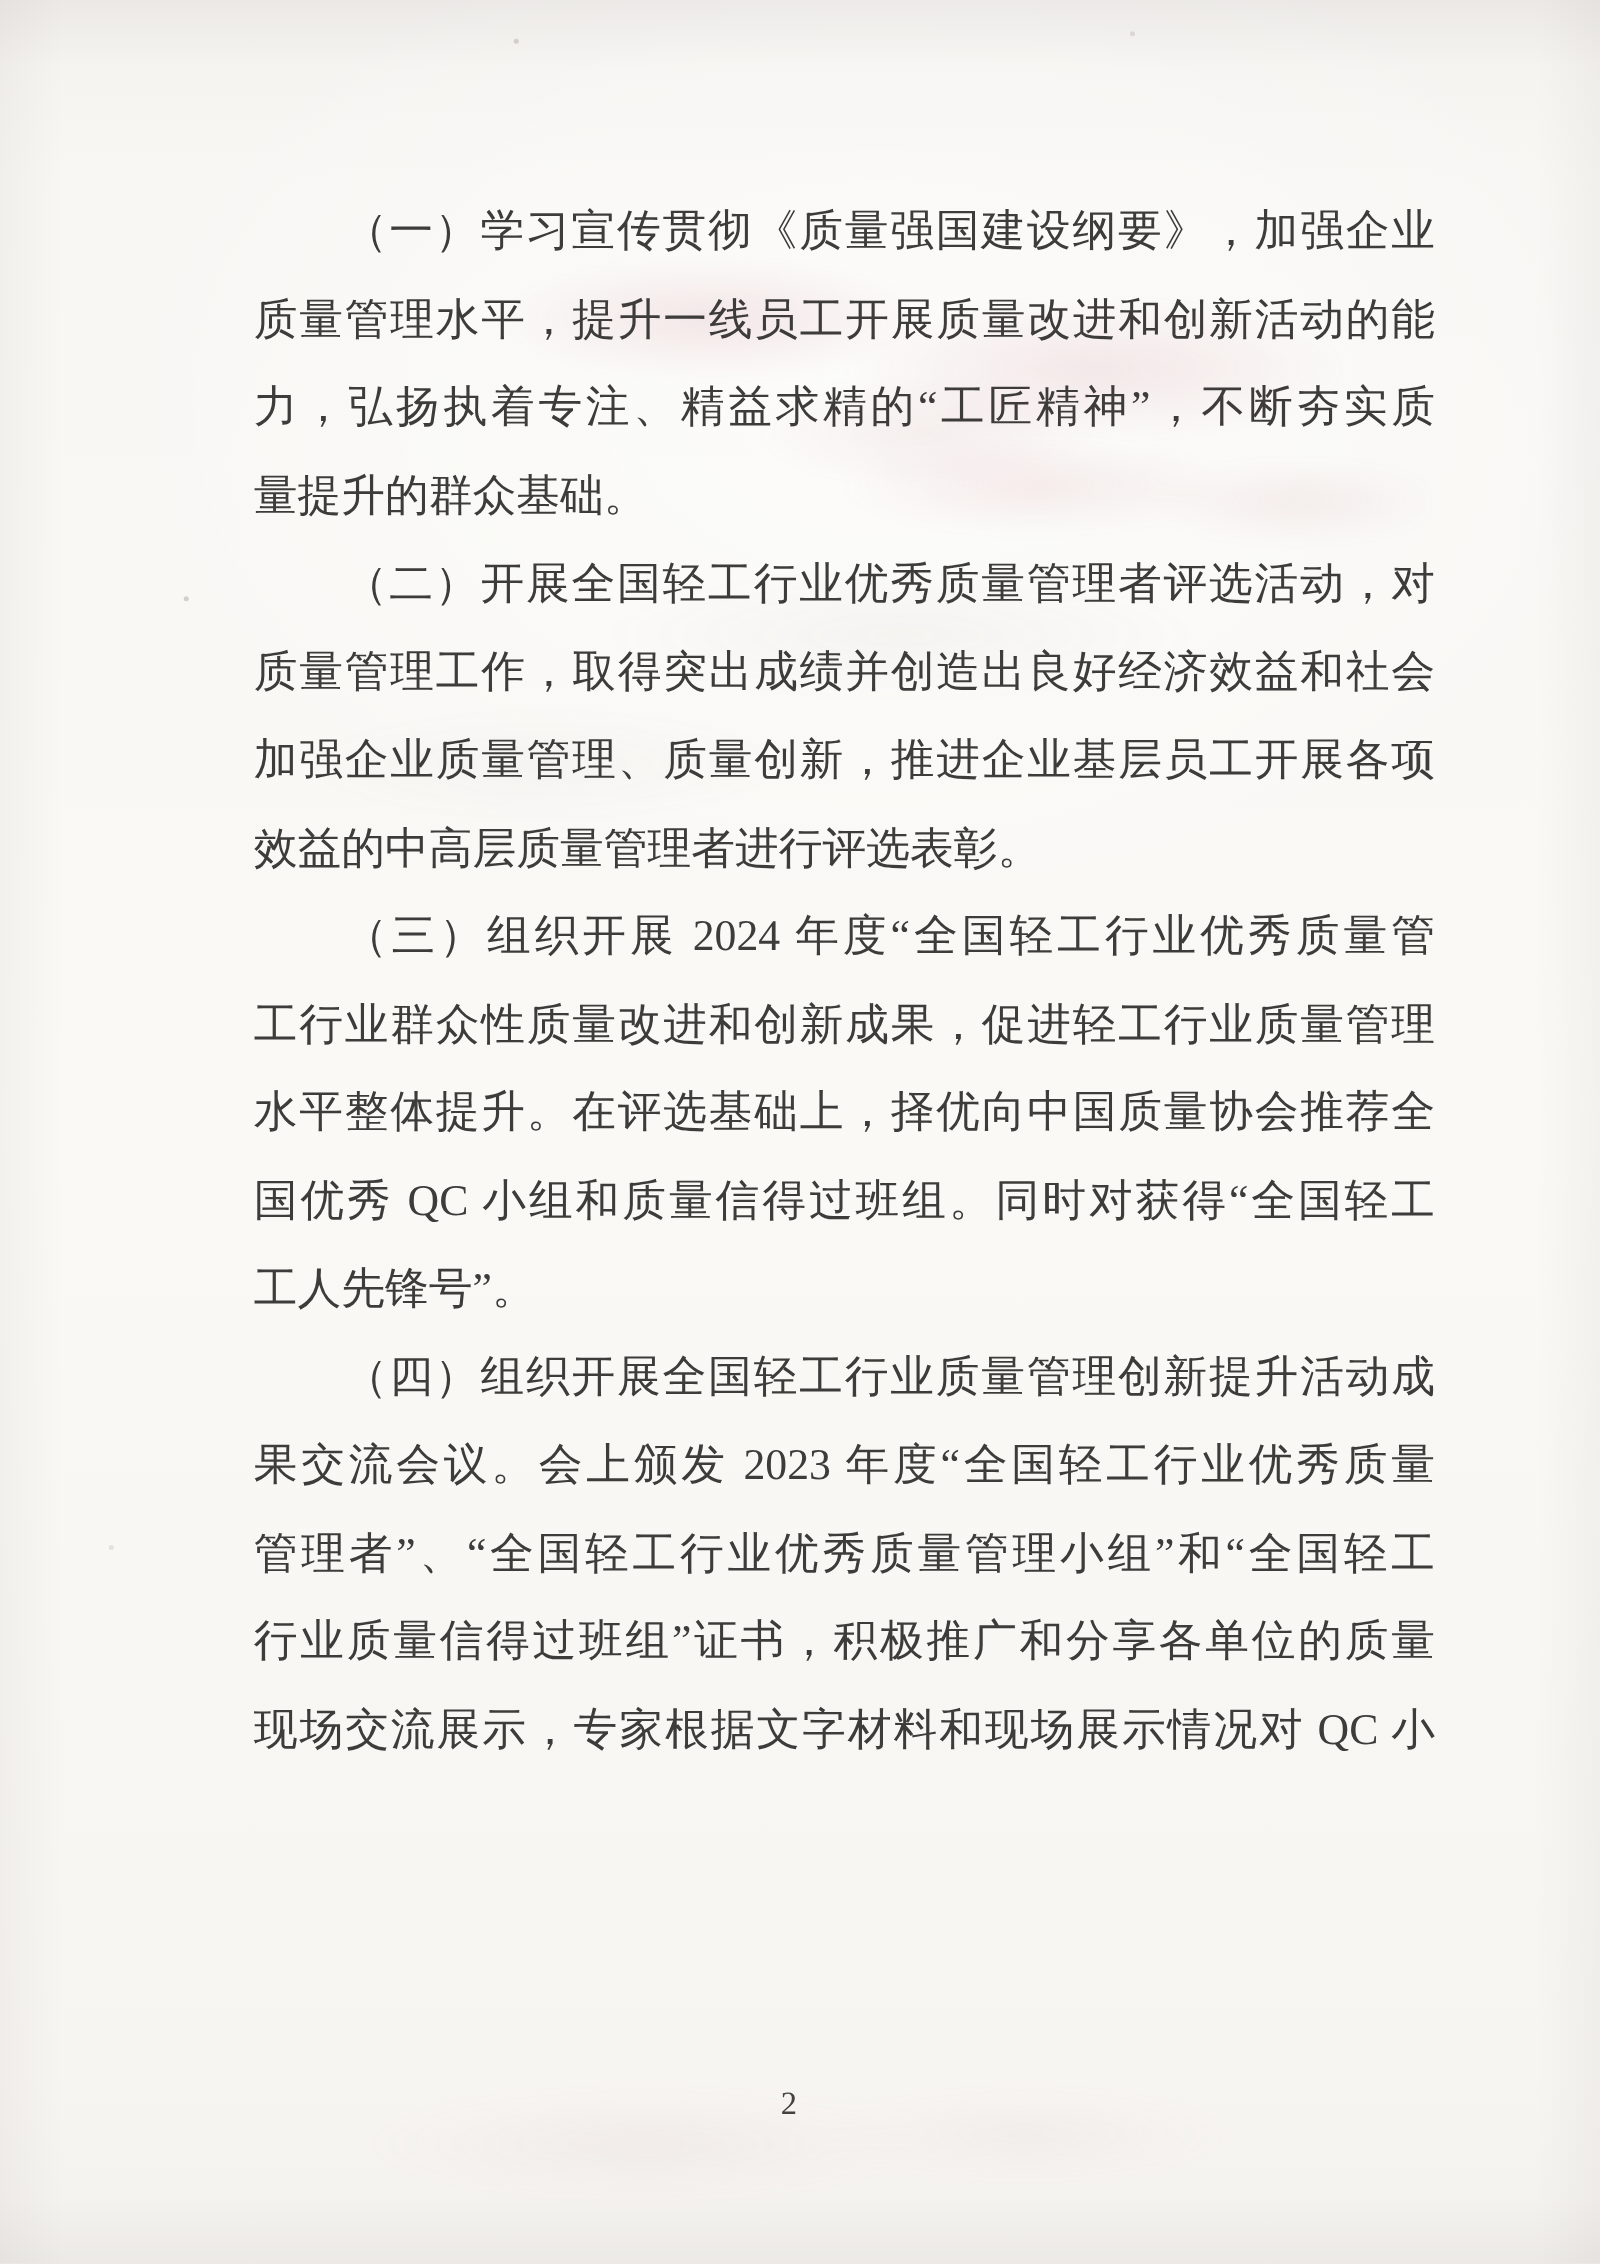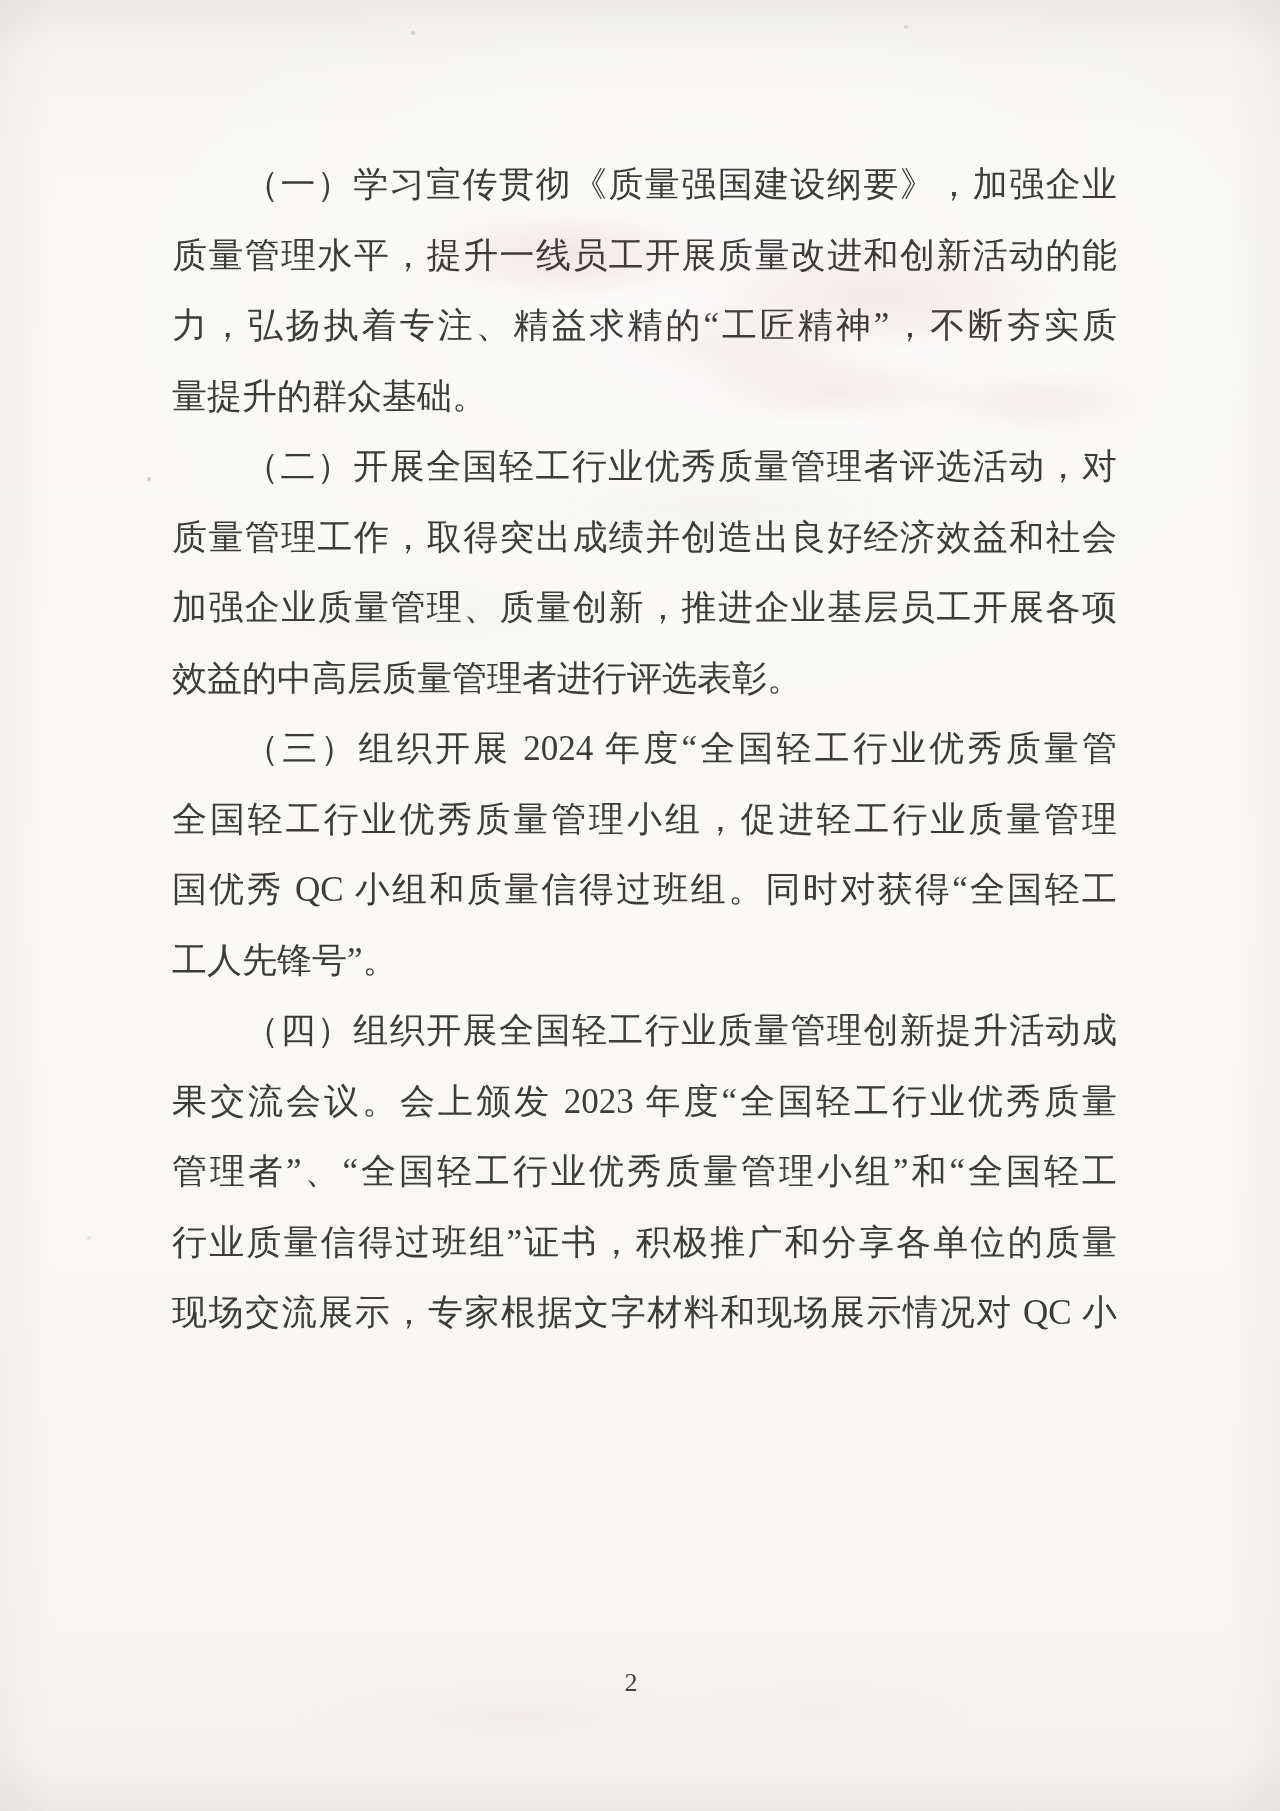--- a/index.html
+++ b/index.html
@@ -67,21 +67,21 @@
       412px 32px 0 1px rgba(110,105,100,0.25),
       905px 26px 0 1px rgba(110,105,100,0.18),
       148px 478px 0 1px rgba(110,105,100,0.28),
       88px 1237px 0 1px rgba(110,105,100,0.15);
     border-radius: 50%;
     pointer-events: none;
   }
 
   .doc-body {
     position: absolute;
-    left: 172px;
+    left: 203px;
     top: 150px;
     width: 945px;
     color: #3d3c3a;
   }
   .line {
     height: 70.5px;
     line-height: 70.5px;
     font-size: 35px;
     letter-spacing: 0;
     white-space: nowrap;
@@ -122,21 +122,22 @@
   <main class="doc-body">
     <div class="line indent">（一）学习宣传贯彻《质量强国建设纲要》，加强企业</div>
     <div class="line">质量管理水平，提升一线员工开展质量改进和创新活动的能</div>
     <div class="line">力，弘扬执着专注、精益求精的“工匠精神”，不断夯实质</div>
     <div class="line short">量提升的群众基础。</div>
     <div class="line indent">（二）开展全国轻工行业优秀质量管理者评选活动，对</div>
     <div class="line">质量管理工作，取得突出成绩并创造出良好经济效益和社会</div>
     <div class="line">加强企业质量管理、质量创新，推进企业基层员工开展各项</div>
     <div class="line short">效益的中高层质量管理者进行评选表彰。</div>
     <div class="line indent">（三）组织开展 2024 年度“全国轻工行业优秀质量管</div>
-    <div class="line">全国轻工行业优秀质量管理小组，促进轻工行业质量管理</div>
+    <div class="line">工行业群众性质量改进和创新成果，促进轻工行业质量管理</div>
+    <div class="line">水平整体提升。在评选基础上，择优向中国质量协会推荐全</div>
     <div class="line">国优秀 QC 小组和质量信得过班组。同时对获得“全国轻工</div>
     <div class="line short">工人先锋号”。</div>
     <div class="line indent">（四）组织开展全国轻工行业质量管理创新提升活动成</div>
     <div class="line">果交流会议。会上颁发 2023 年度“全国轻工行业优秀质量</div>
     <div class="line">管理者”、“全国轻工行业优秀质量管理小组”和“全国轻工</div>
     <div class="line">行业质量信得过班组”证书，积极推广和分享各单位的质量</div>
     <div class="line">现场交流展示，专家根据文字材料和现场展示情况对 QC 小</div>
   </main>
 
   <div class="page-number">2</div>

